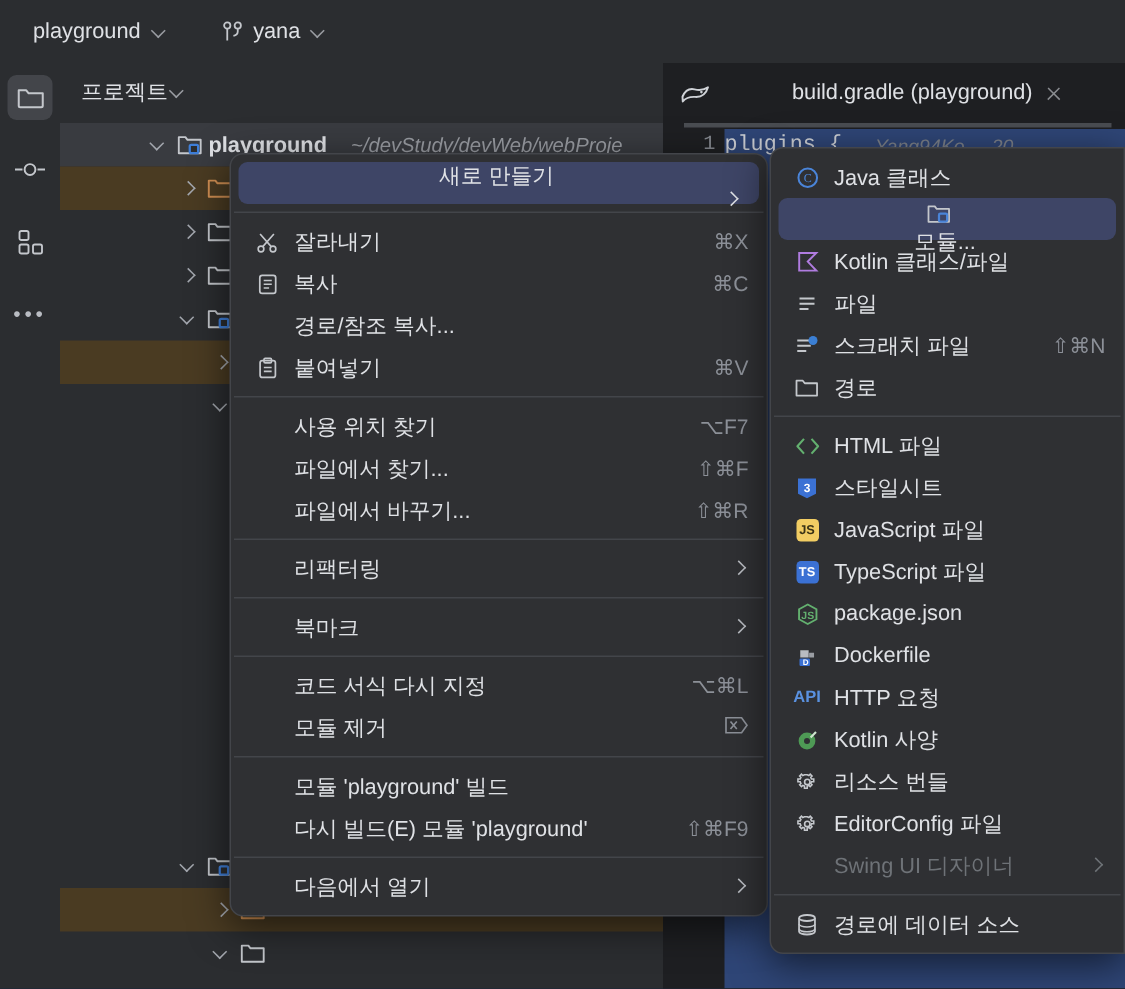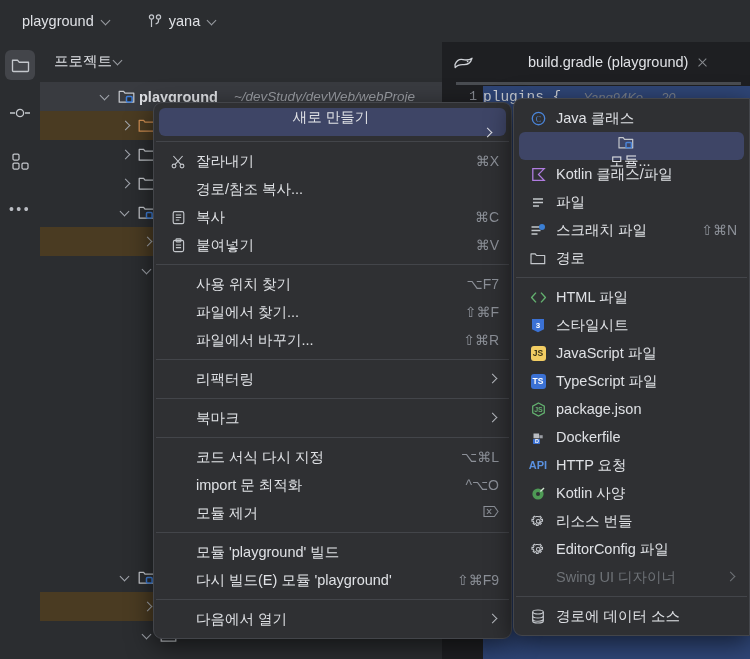--- a/index.html
+++ b/index.html
@@ -365,33 +365,33 @@
           <circle cx="3" cy="12" r="1.9" fill="none" stroke="#c4c7cc" stroke-width="1.1"></circle>
           <circle cx="11" cy="12" r="1.9" fill="none" stroke="#c4c7cc" stroke-width="1.1"></circle>
           <path d="M4.2 10.4 L11.6 2M9.8 10.4 L2.4 2" stroke="#c4c7cc" stroke-width="1.1"></path>
         </svg>
       </span>
       <span class="mi-lbl">잘라내기</span>
       <span class="mi-acc">⌘X</span>
     </div>
 
     <div class="mi">
-      <span class="mi-ico"></span>
-      <span class="mi-lbl">경로/참조 복사...</span>
-    </div>
-
-    <div class="mi">
       <span class="mi-ico">
         <svg width="15" height="15" viewBox="0 0 15 15">
           <rect x="2.2" y="1.6" width="10.6" height="12" rx="1.6" fill="none" stroke="#c4c7cc" stroke-width="1.15"></rect>
           <path d="M4.8 5h5.4M4.8 7.5h5.4M4.8 10h3.6" stroke="#c4c7cc" stroke-width="1.05"></path>
         </svg>
       </span>
       <span class="mi-lbl">복사</span>
       <span class="mi-acc">⌘C</span>
+    </div>
+
+    <div class="mi">
+      <span class="mi-ico"></span>
+      <span class="mi-lbl">경로/참조 복사...</span>
     </div>
 
     <div class="mi">
       <span class="mi-ico">
         <svg width="15" height="15" viewBox="0 0 15 15">
           <rect x="2.4" y="2.4" width="10.2" height="11.2" rx="1.5" fill="none" stroke="#c4c7cc" stroke-width="1.15"></rect>
           <rect x="5" y="0.9" width="5" height="3" rx="0.8" fill="none" stroke="#c4c7cc" stroke-width="1.1"></rect>
           <path d="M4.9 7h5.2M4.9 9.6h5.2" stroke="#c4c7cc" stroke-width="1.05"></path>
         </svg>
       </span>
@@ -432,25 +432,20 @@
       <span class="mi-lbl">북마크</span>
       <span class="mi-arrow"></span>
     </div>
 
     <div class="sep"></div>
 
     <div class="mi">
       <span class="mi-ico"></span>
       <span class="mi-lbl">코드 서식 다시 지정</span>
       <span class="mi-acc">⌥⌘L</span>
-    </div>
-    <div class="mi">
-      <span class="mi-ico"></span>
-      <span class="mi-lbl">import 문 최적화</span>
-      <span class="mi-acc">^⌥O</span>
     </div>
     <div class="mi">
       <span class="mi-ico"></span>
       <span class="mi-lbl">모듈 제거</span>
       <span class="mi-acc">
         <svg width="16" height="13" viewBox="0 0 16 13">
           <path d="M1 1.5h10.4L15 6.5 11.4 11.5H1z" fill="none" stroke="#8c9098" stroke-width="1.1"></path>
           <path d="M4 4l4.2 5M8.2 4L4 9" stroke="#8c9098" stroke-width="1.1"></path>
         </svg>
       </span>

